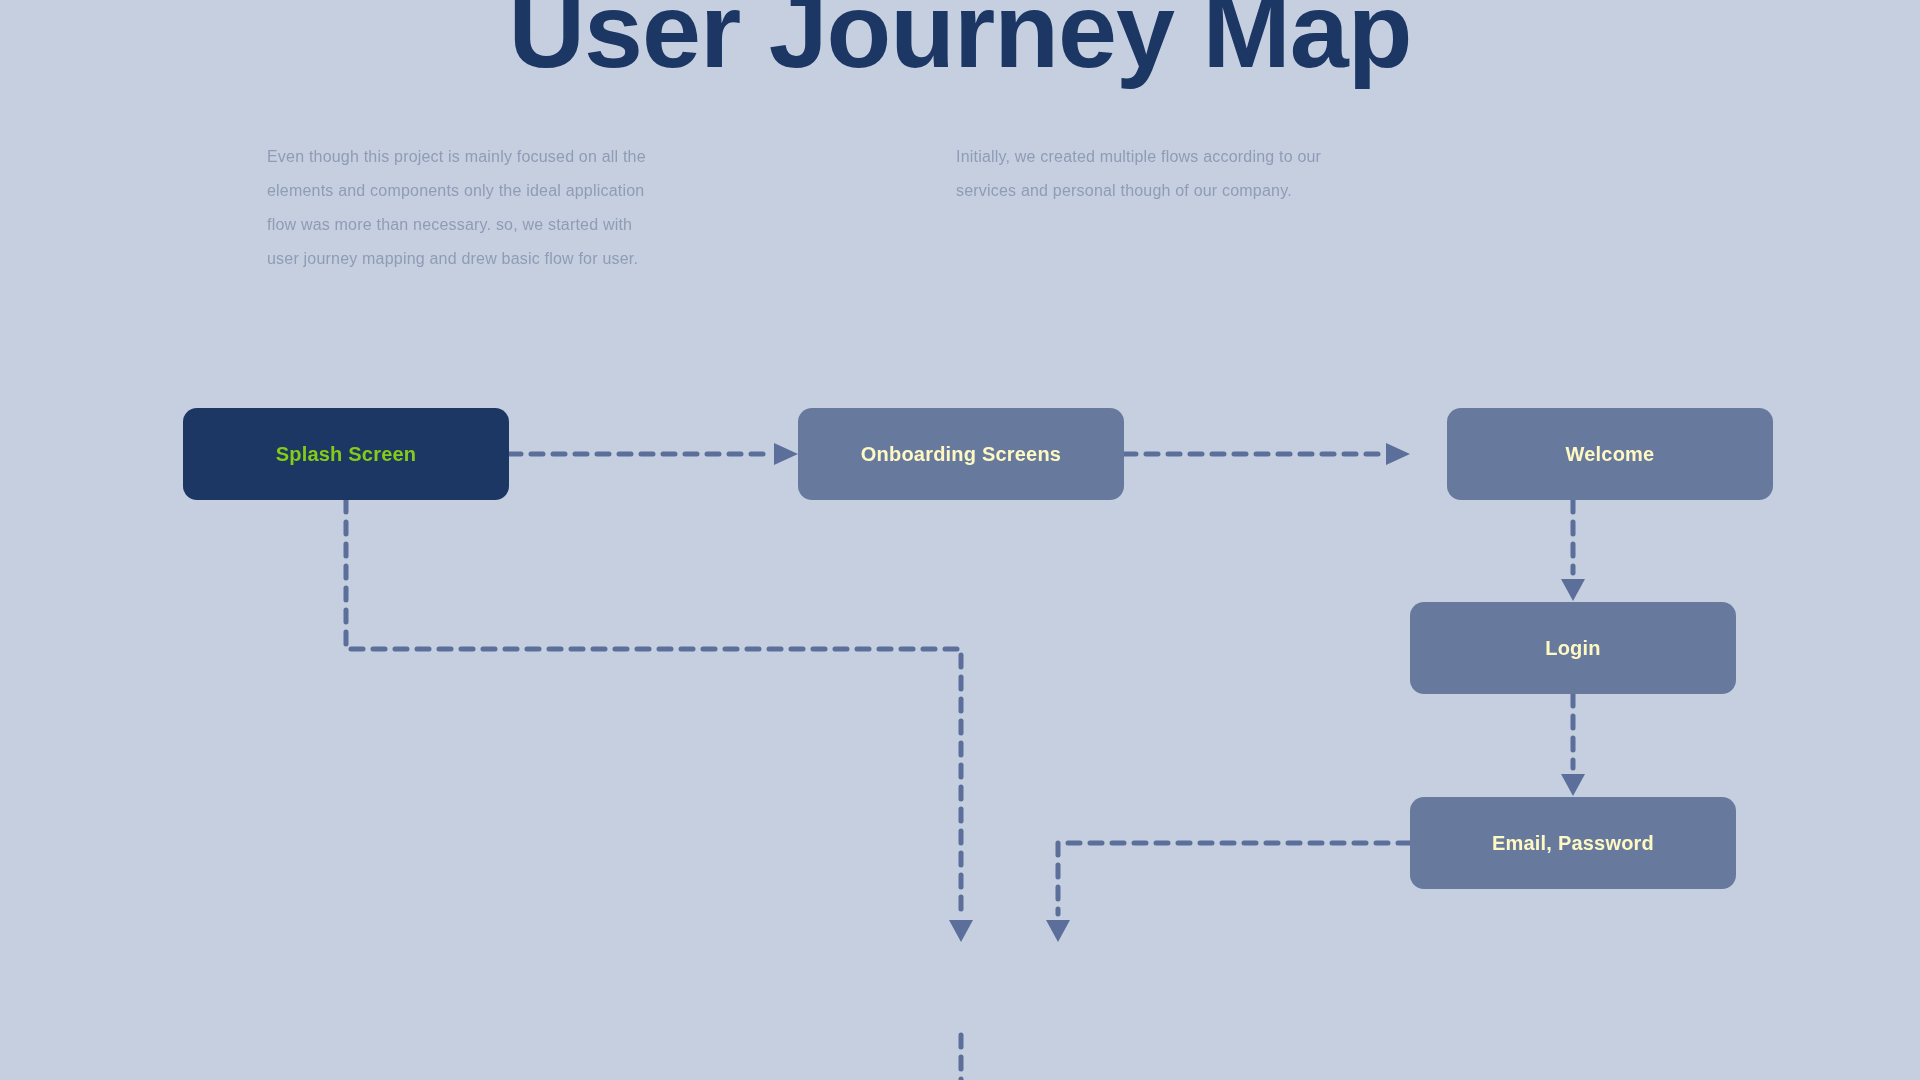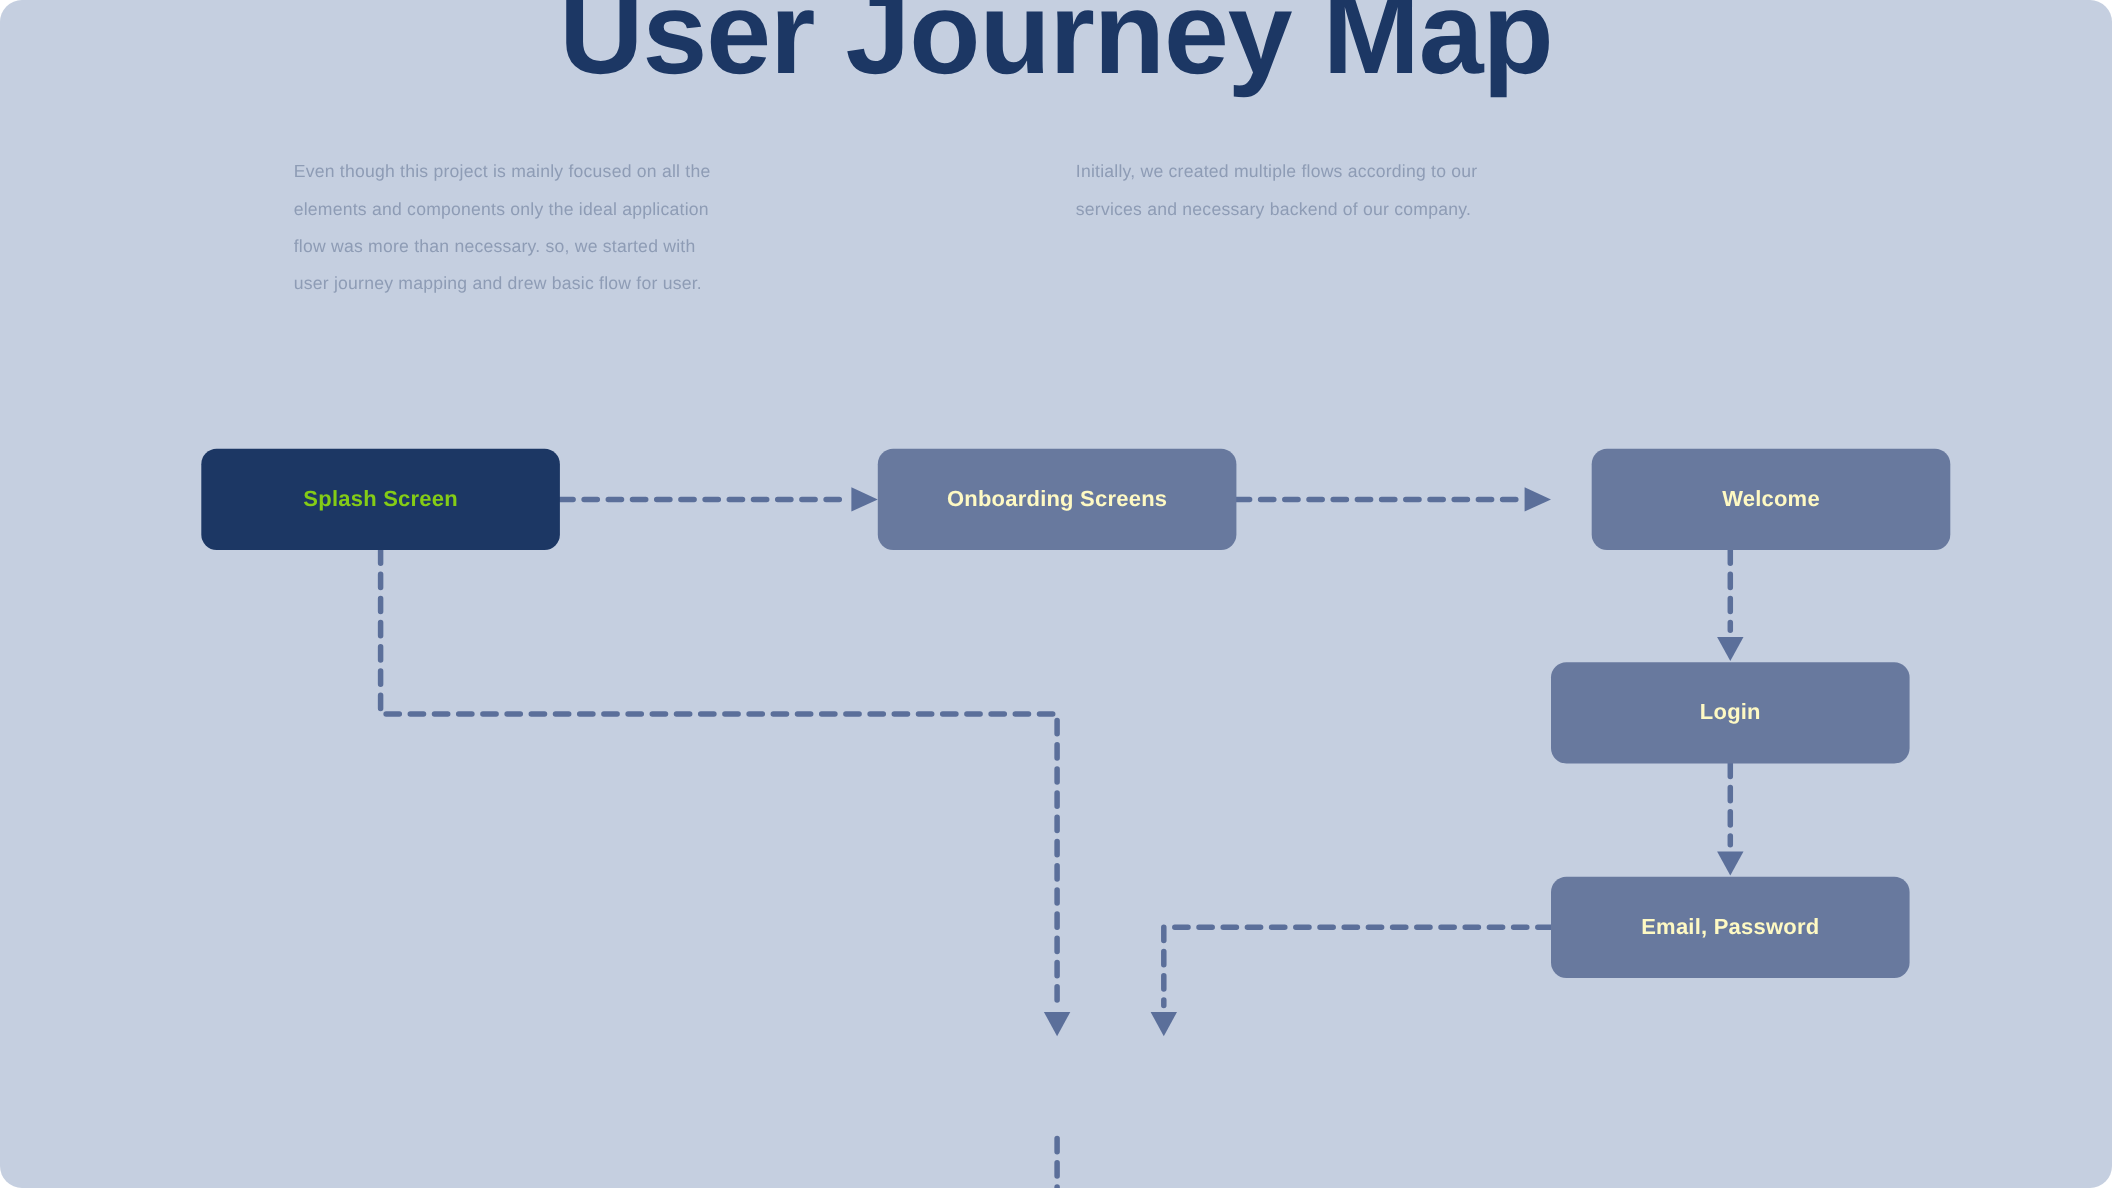--- a/index.html
+++ b/index.html
@@ -2,34 +2,33 @@
 <html><head>
 <meta charset="utf-8">
 <style>
   * { margin:0; padding:0; box-sizing:border-box; }
   html,body { width:1920px; height:1080px; }
   body { overflow:hidden; }
   .canvas {
     position:relative; width:1920px; height:1080px;
     background:#c5cfe0; overflow:hidden;
     font-family:"Liberation Sans", sans-serif;
-    border-radius:20px;
   }
   .page-title {
     position:absolute; top:-30px; left:0; width:1920px;
     text-align:center; font-size:106px; line-height:1.15;
     font-weight:800; letter-spacing:-1px; color:#1c3764;
     white-space:nowrap;
   }
   .intro {
     position:absolute; font-size:16px; line-height:34px;
     color:#8e9cb5; letter-spacing:0.2px; font-weight:400;
   }
   .intro-left  { left:267px; top:140px; width:660px; }
-  .intro-right { left:978px; top:140px; width:660px; }
+  .intro-right { left:956px; top:140px; width:660px; }
   .edges { position:absolute; left:0; top:0; width:1920px; height:1080px; }
   .node {
     position:absolute; width:326px; height:92px;
     border-radius:14px; display:flex; align-items:center; justify-content:center;
     font-size:20px; font-weight:600; letter-spacing:0.2px;
   }
   .node-primary   { background:#1c3764; color:#84cc16; }
   .node-secondary { background:#68799e; color:#fef9c3; }
   .n-splash  { left:183px;  top:408px; }
   .n-onboard { left:798px;  top:408px; }
@@ -47,21 +46,21 @@
 
   <div class="intro intro-left">
     <div>Even though this project is mainly focused on all the</div>
     <div>elements and components only the ideal application</div>
     <div>flow was more than necessary. so, we started with</div>
     <div>user journey mapping and drew basic flow for user.</div>
   </div>
 
   <div class="intro intro-right">
     <div>Initially, we created multiple flows according to our</div>
-    <div>services and necessary backend of our company.</div>
+    <div>services and personal though of our company.</div>
   </div>
 
   <svg class="edges" viewBox="0 0 1920 1080" xmlns="http://www.w3.org/2000/svg">
     <g stroke="#5b6f9a" stroke-width="5" fill="none" stroke-dasharray="12 10" stroke-linecap="round">
 
       <path d="M509 454 H768"></path>
 
       <path d="M1124 454 H1380"></path>
 
       <path d="M1573 500 V573"></path>

